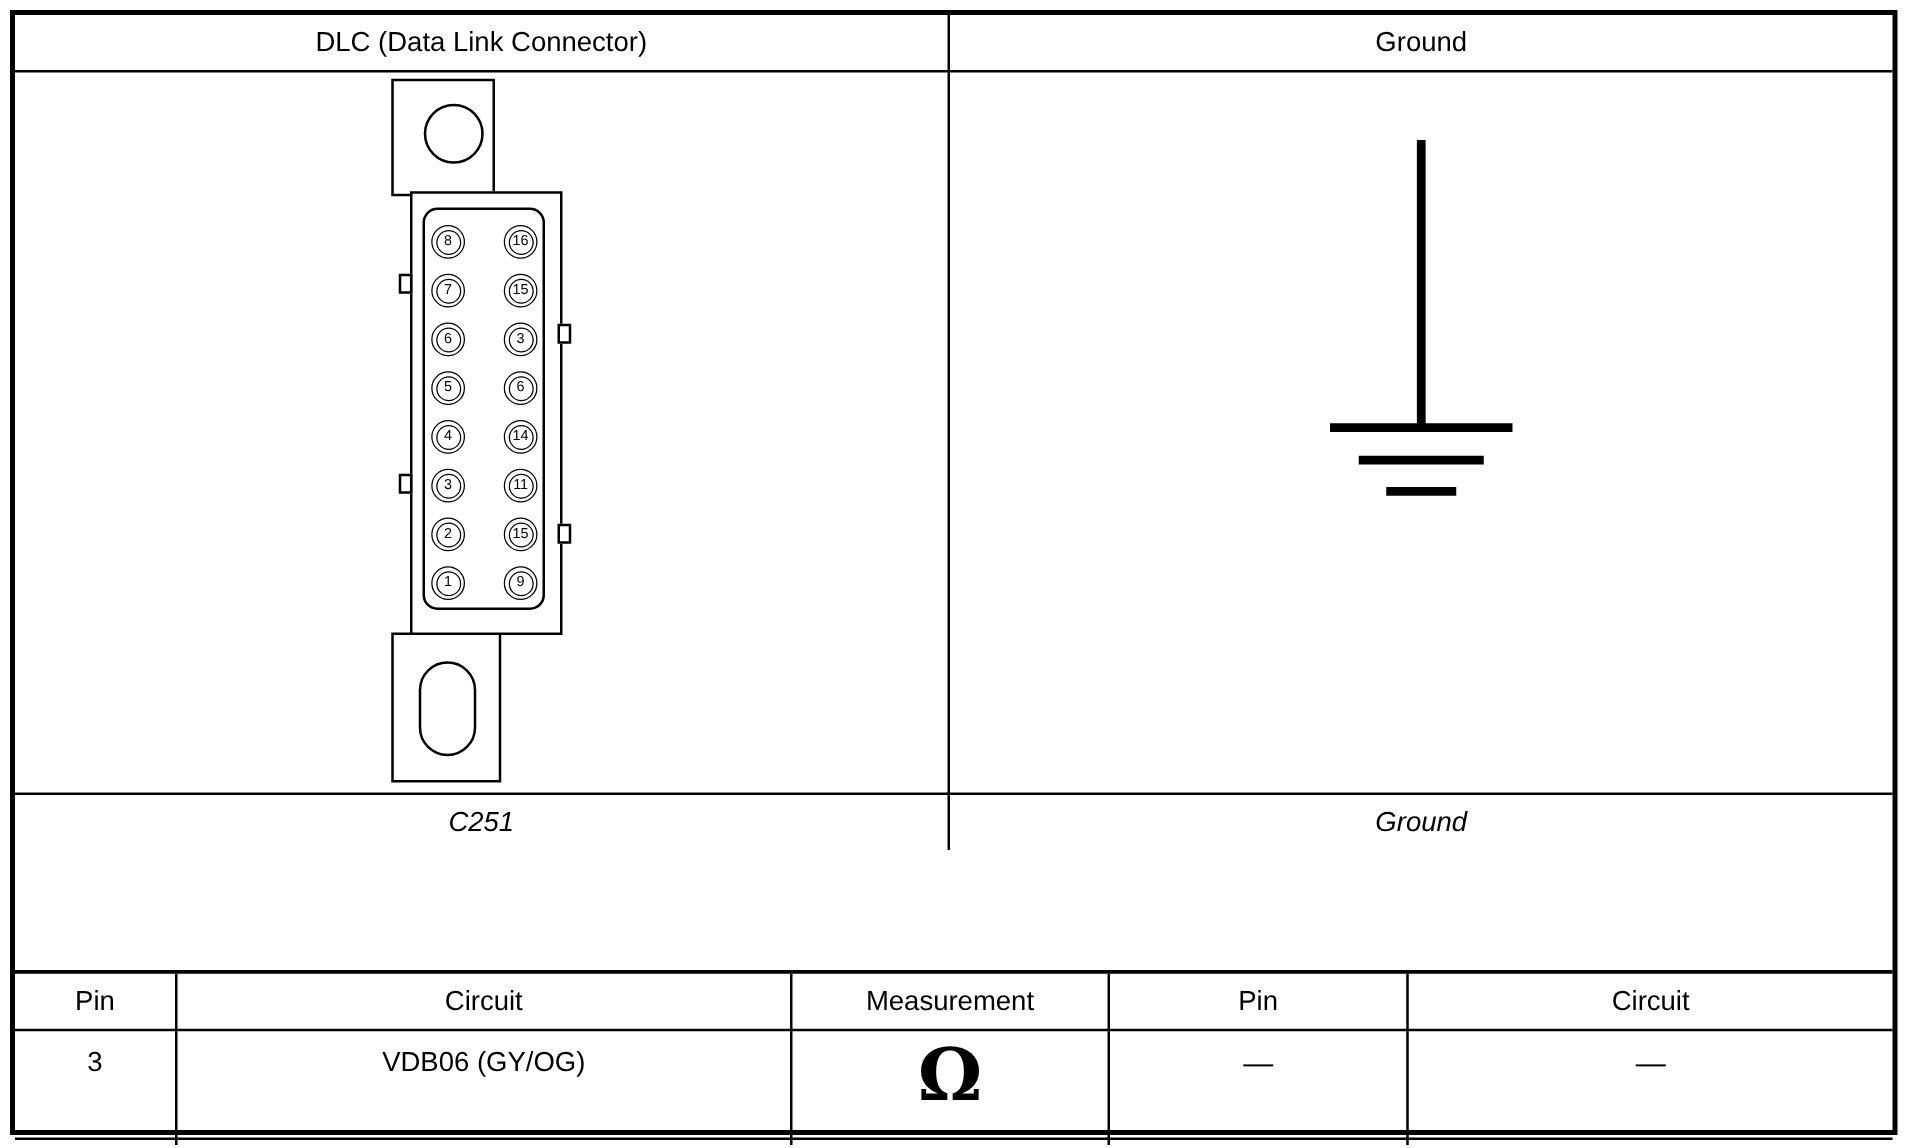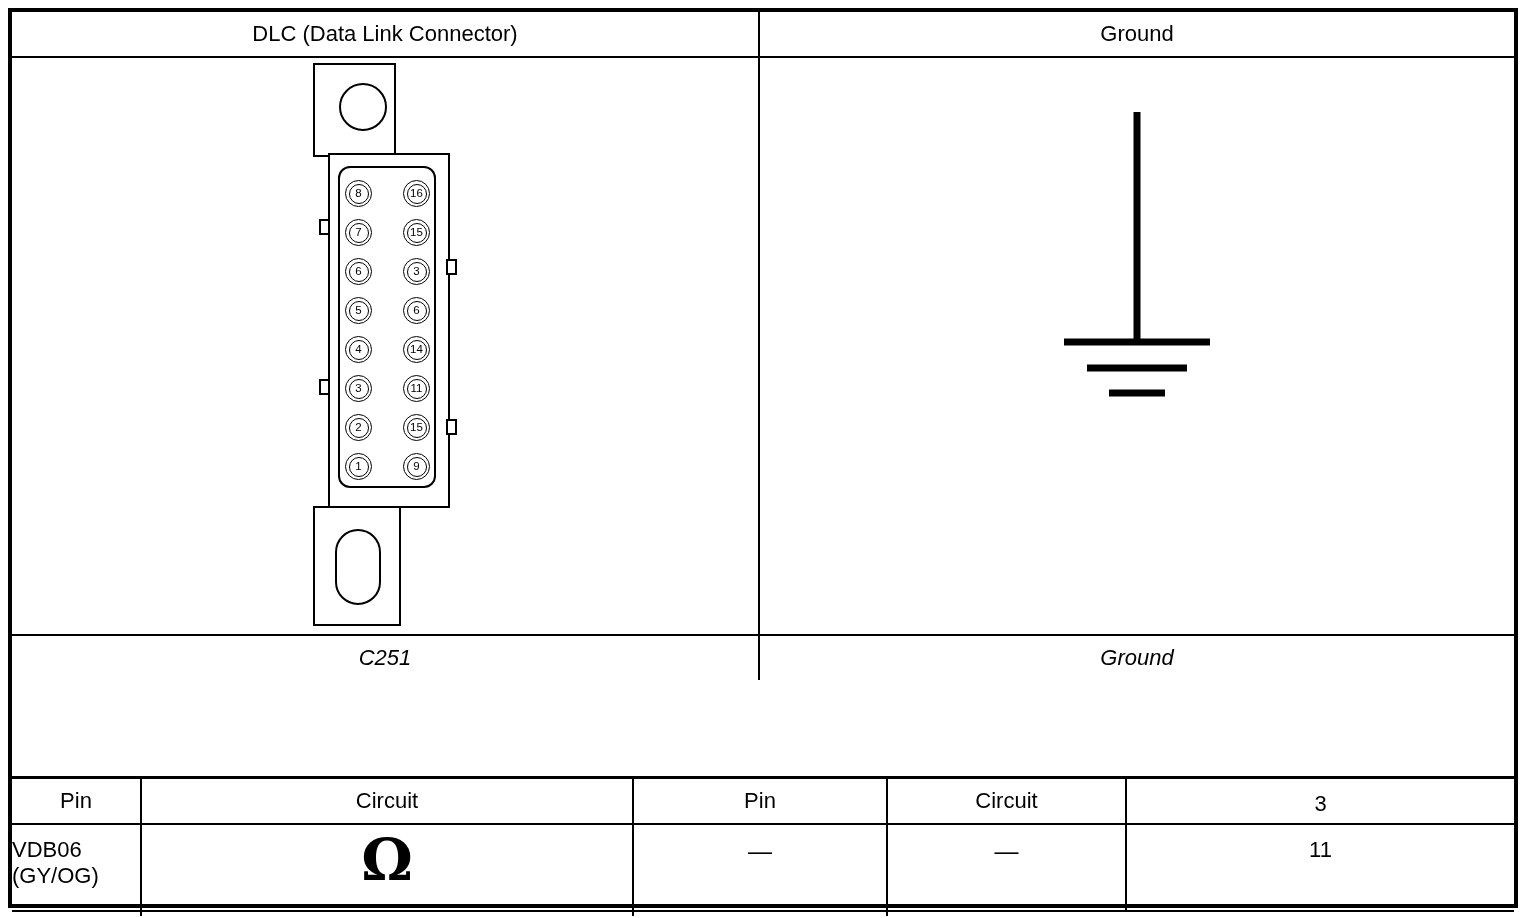--- a/index.html
+++ b/index.html
@@ -189,20 +189,23 @@
 
   <div class="bottom-grid">
 
     <div class="bh">
       <span>Pin</span>
     </div>
     <div class="bh">
       <span>Circuit</span>
     </div>
     <div class="bh">
+      <span>Measurement</span>
+    </div>
+    <div class="bh">
       <span>Pin</span>
     </div>
     <div class="bh">
       <span>Circuit</span>
     </div>
 
     <div class="bc">
       <span>3</span>
     </div>
     <div class="bc">

